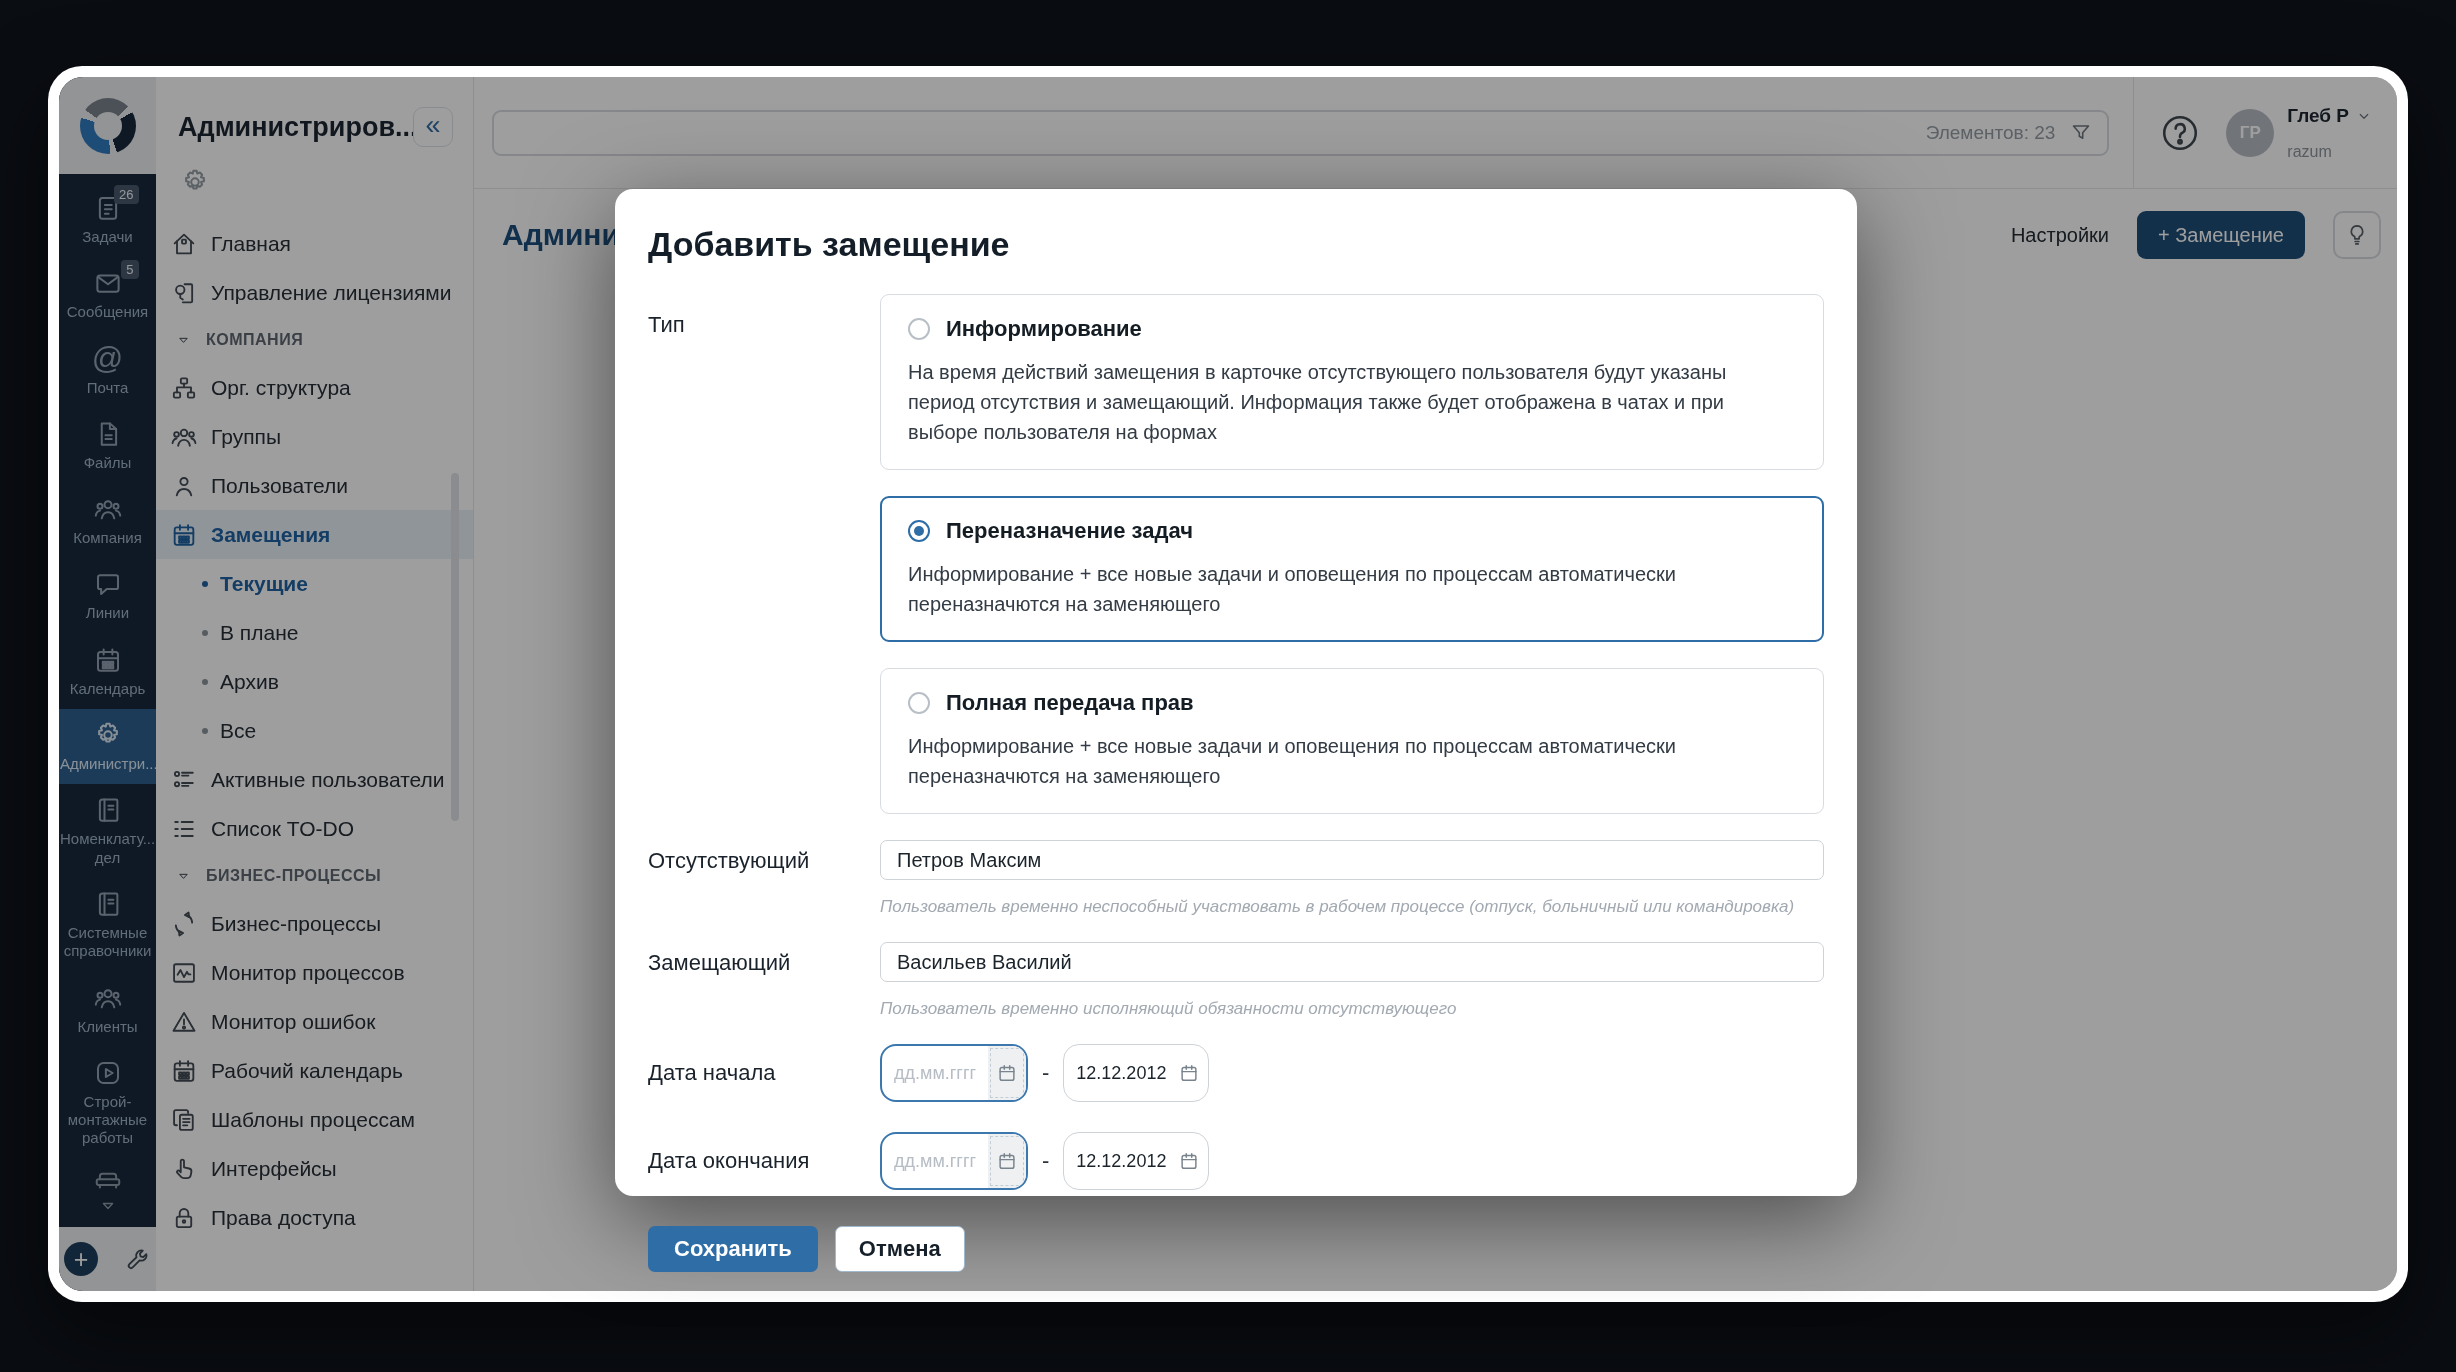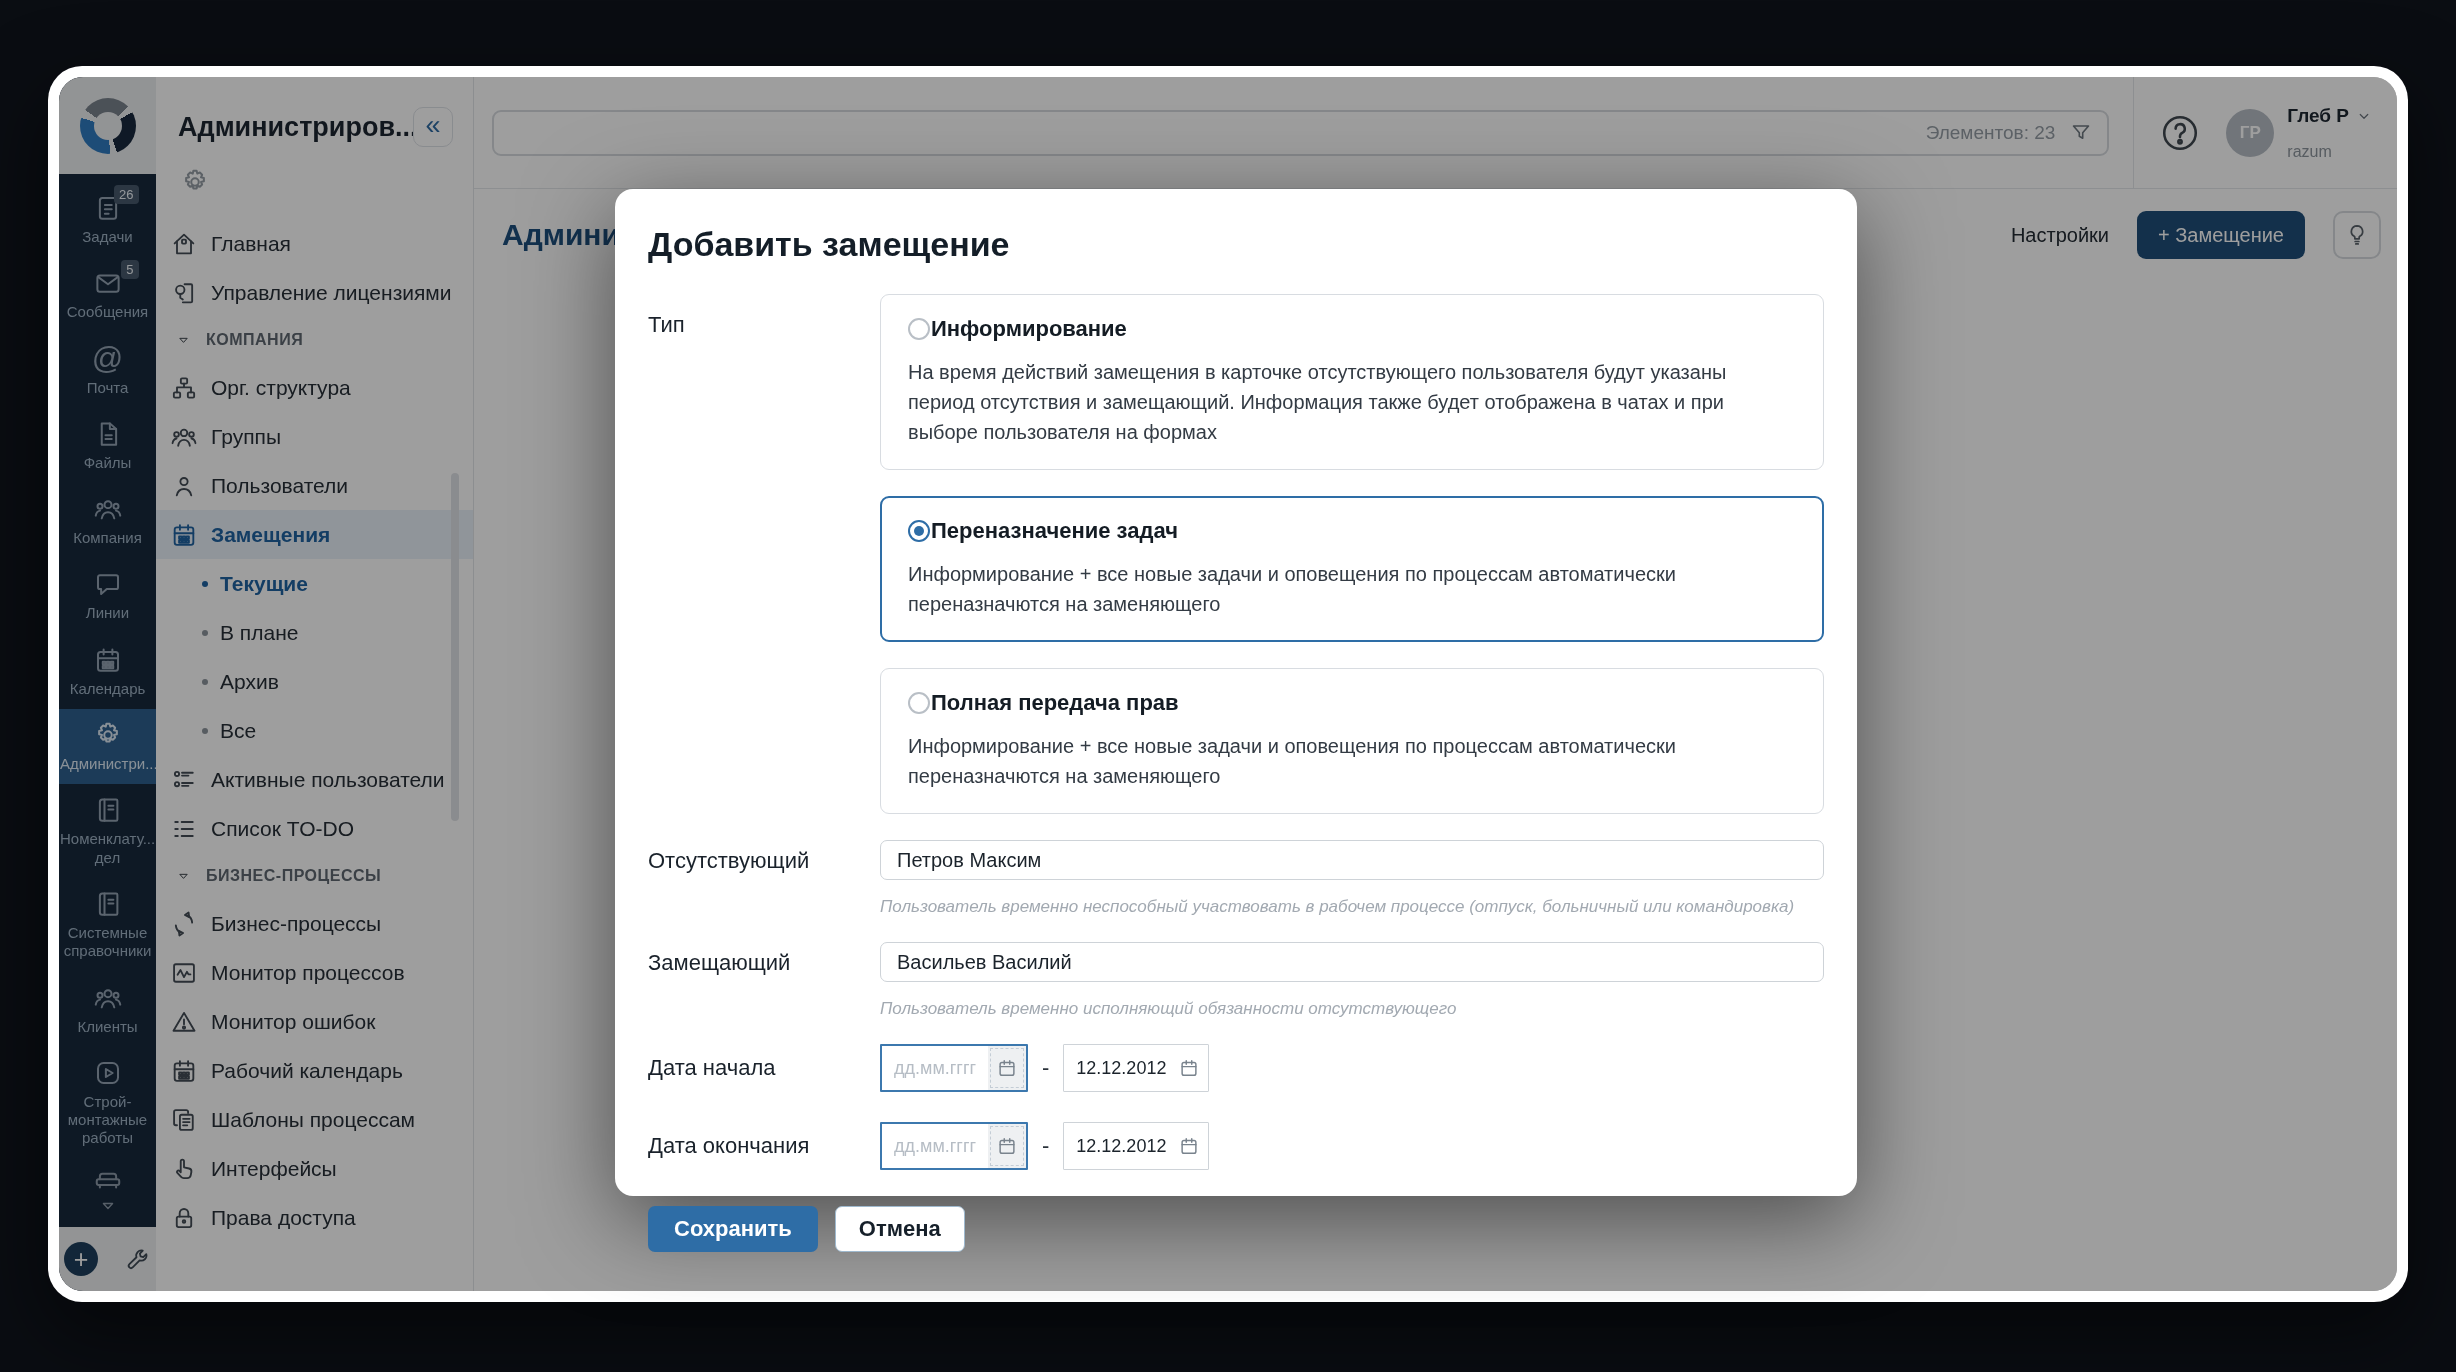--- a/index.html
+++ b/index.html
@@ -105,36 +105,36 @@
   .modal{position:absolute;left:615px;top:189px;width:1242px;height:1007px;background:#fff;border-radius:18px;
     box-shadow:0 24px 90px rgba(0,0,0,.5);padding:36px 33px 0 33px;z-index:10}
   .modal-title{font-size:34px;font-weight:800;color:#141e28;margin-bottom:30px}
   .mrow{display:grid;grid-template-columns:232px 1fr;align-items:center}
   .mrow.top{align-items:start}
   .mlabel{font-size:22px;color:#1a222b}
   .mrow.top .mlabel{padding-top:18px}
 
   .opt-card{border:1px solid var(--border);border-radius:9px;padding:21px 27px 22px;margin-bottom:26px;cursor:pointer}
   .opt-card.selected{border:2px solid var(--blue);padding:20px 26px 21px}
-  .opt-head{display:flex;align-items:center;gap:1px}
+  .opt-head{display:flex;align-items:center;gap:16px}
   .radio{width:22px;height:22px;border-radius:50%;border:2px solid #b9bfc6;background:#fff;flex:none;position:relative}
   .opt-card.selected .radio{border-color:var(--blue)}
   .opt-card.selected .radio::after{content:"";position:absolute;inset:4px;border-radius:50%;background:var(--blue)}
   .opt-title{font-size:22px;font-weight:700;color:#141c24}
   .opt-desc{font-size:20px;color:#333b44;line-height:30px;margin-top:15px;max-width:1100px}
 
   .tinput{width:100%;height:40px;border:1px solid #ced3d8;border-radius:7px;font-size:20px;color:#1b232b;
     padding:0 16px;outline:none}
   .fhelper{font-style:italic;font-size:17px;color:var(--helper);margin-top:17px}
   .mrow.field{align-items:start;margin-bottom:25px}
   .mrow.field .mlabel{padding-top:8px}
 
   .mrow.dates{margin-bottom:30px}
   .daterow{display:flex;align-items:center;gap:14px}
-  .dwrap{display:flex;align-items:center;border:1px solid #ced3d8;border-radius:1px;height:48px;background:#fff;overflow:hidden}
+  .dwrap{display:flex;align-items:center;border:1px solid #ced3d8;border-radius:16px;height:58px;background:#fff;overflow:hidden}
   .dwrap.focus{border:2px solid #3c78ae}
   .dwrap input{width:106px;border:none;outline:none;font-size:18px;color:#1b232b;padding:0 0 0 12px;background:transparent}
   .dwrap input::placeholder{color:#b6bdc5}
   .dwrap .calbtn{width:38px;height:100%;display:grid;place-items:center;color:#79838d;cursor:pointer}
   .dwrap.focus .calbtn{background:#eef0f2;outline:1px dashed #c4cdd6;outline-offset:-3px}
   .dash{font-size:22px;color:#2a323a}
 
   .btnrow{display:flex;gap:17px;margin-top:36px}
   .btn-save{height:46px;background:var(--blue);color:#fff;border:none;border-radius:7px;padding:0 26px;
     font-size:22px;font-weight:600;cursor:pointer}

